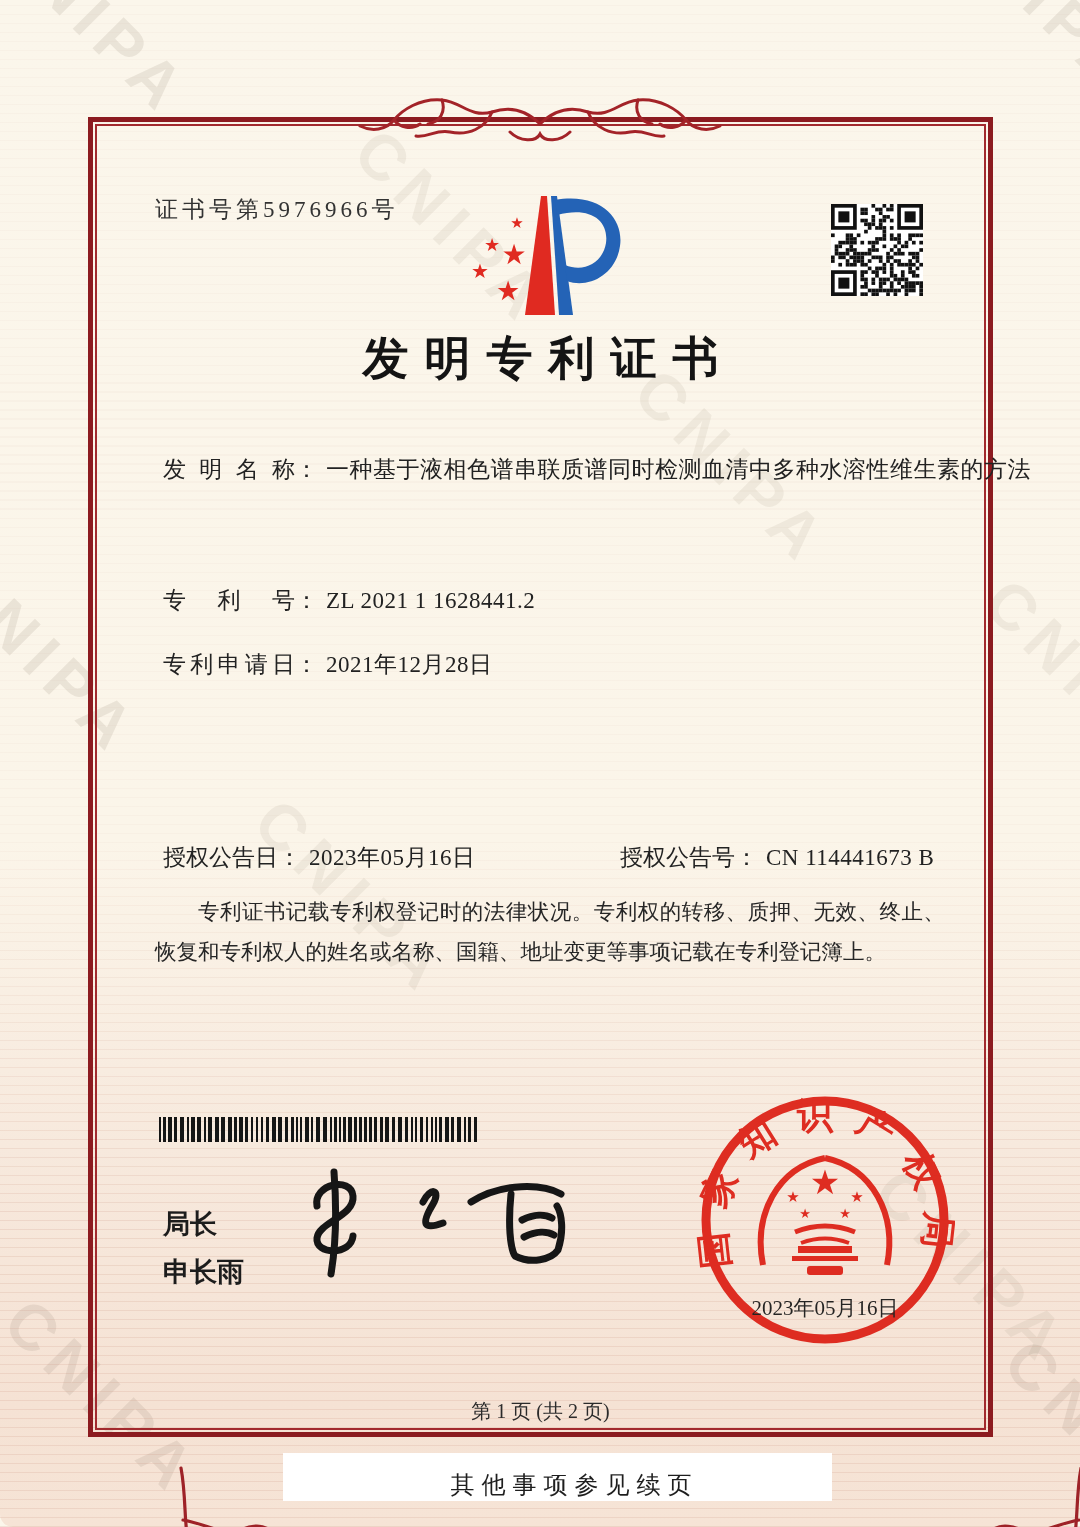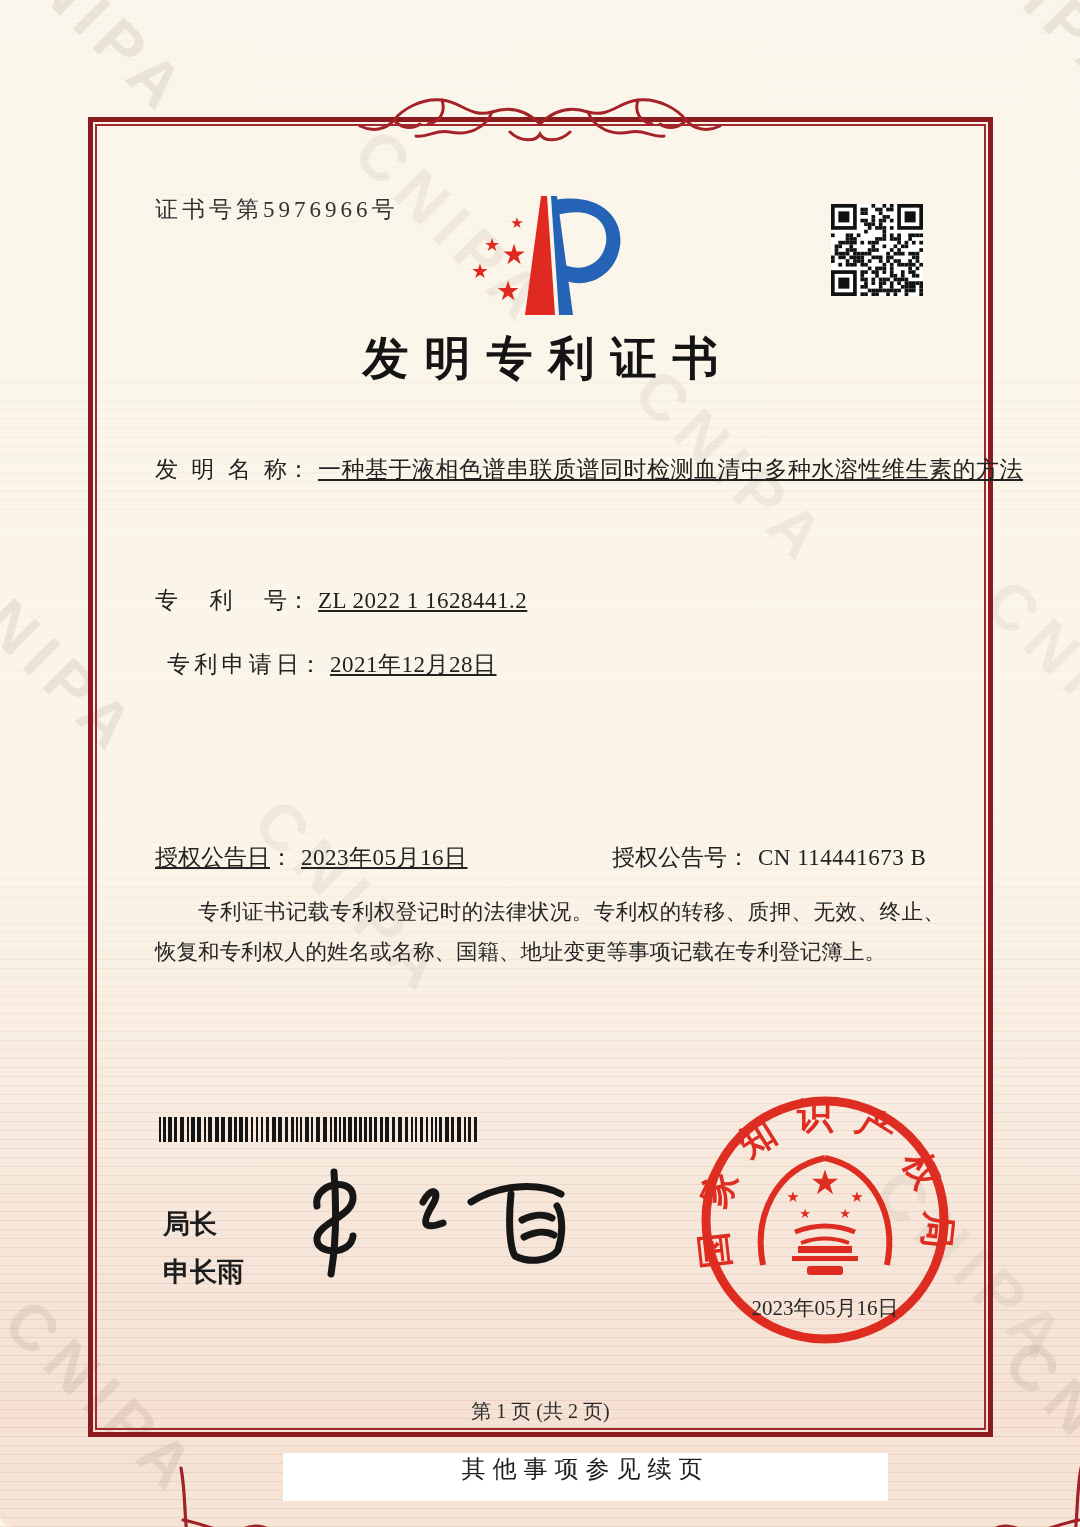--- a/index.html
+++ b/index.html
@@ -22,38 +22,38 @@
   .frame-inner{position:absolute;inset:2px;border:2px solid #a22a2e;}
   .cert-no{position:absolute;left:62px;top:72px;font-size:23px;letter-spacing:4px;color:#333;}
   
   .logo{position:absolute;left:357px;top:70px;width:230px;height:130px;}
   
   .title{position:absolute;left:0;top:206px;width:100%;text-align:center;
          font-family:"Liberation Sans",sans-serif;font-weight:bold;font-size:46px;
          letter-spacing:16px;color:#141414;text-indent:16px;}
   .qr{position:absolute;left:738px;top:82px;width:92px;height:92px;background:#fff;}
   
-  .row{position:absolute;left:62px;width:800px;font-size:23px;line-height:30px;white-space:nowrap;text-decoration:underline;}
+  .row{position:absolute;left:70px;width:800px;font-size:23px;line-height:30px;white-space:nowrap;}
   .row .lab{display:inline-block;width:132px;text-align:justify;text-align-last:justify;vertical-align:top;}
   .row .colon{display:inline-block;margin-right:8px;}
   .row .val{letter-spacing:0.5px;}
   .grant-right{position:absolute;left:457px;top:0;}
   
   .paras{position:absolute;left:62px;top:770px;width:790px;font-size:21.5px;
          line-height:40px;text-align:justify;color:#262626;}
   .paras p{margin:0 0 6px 0;text-indent:2em;}
   .barcode{position:absolute;left:66px;top:995px;width:322px;height:25px;display:flex;align-items:stretch;}
   .barcode i{display:block;background:#151515;height:100%;}
   .officer{position:absolute;left:70px;top:1078px;font-family:"Liberation Sans",sans-serif;
            font-weight:bold;font-size:27px;color:#1c1c1c;line-height:48px;}
   .sig{position:absolute;left:178px;top:1040px;}
   .seal{position:absolute;left:602px;top:968px;width:260px;height:260px;opacity:0.95;}
   .page-note{position:absolute;left:0;top:1276px;width:100%;text-align:center;font-size:20px;color:#2b2b2b;}
-  .footer-strip{position:absolute;left:283px;top:1453px;width:605px;height:48px;background:#fff;
-                display:flex;align-items:flex-start;justify-content:center;}
+  .footer-strip{position:absolute;left:283px;top:1453px;width:515px;height:48px;background:#fff;
+                display:flex;align-items:flex-end;justify-content:center;padding-left:34px;}
   .footer-note{font-size:24px;letter-spacing:7px;color:#1e1e1e;}
   .ornament-top{position:absolute;left:350px;top:84px;}
   .flourish{position:absolute;top:1338px;}
   .flourish.left{left:80px;}
   .flourish.right{left:826px;transform:scaleX(-1);}
 </style>
 </head>
 <body>
 
 <div class="page">
@@ -313,23 +313,23 @@
         <rect x="54" y="86.4" width="3.6" height="3.6" fill="#111"></rect>
         <rect x="61.2" y="86.4" width="3.6" height="3.6" fill="#111"></rect>
         <rect x="72" y="86.4" width="3.6" height="3.6" fill="#111"></rect>
         <rect x="86.4" y="86.4" width="3.6" height="3.6" fill="#111"></rect>
       </svg>
 
     <div class="row" style="top:333px;">
       <span class="lab">发明名称</span><span class="colon">：</span><span class="val">一种基于液相色谱串联质谱同时检测血清中多种水溶性维生素的方法</span>
     </div>
     <div class="row" style="top:464px;">
-      <span class="lab">专利号</span><span class="colon">：</span><span class="val">ZL 2022 1 1628441.2</span>
-    </div>
-    <div class="row" style="top:528px;margin-left:12px;">
+      <span class="lab">专利号</span><span class="colon">：</span><span class="val">ZL 2021 1 1628441.2</span>
+    </div>
+    <div class="row" style="top:528px;">
       <span class="lab">专利申请日</span><span class="colon">：</span><span class="val">2021年12月28日</span>
     </div>
 
     <div class="row" style="top:721px;">
       <span>授权公告日</span><span class="colon">：</span><span class="val">2023年05月16日</span>
       <span class="grant-right">
         <span>授权公告号</span><span class="colon">：</span><span class="val">CN 114441673 B</span>
       </span>
     </div>
 

